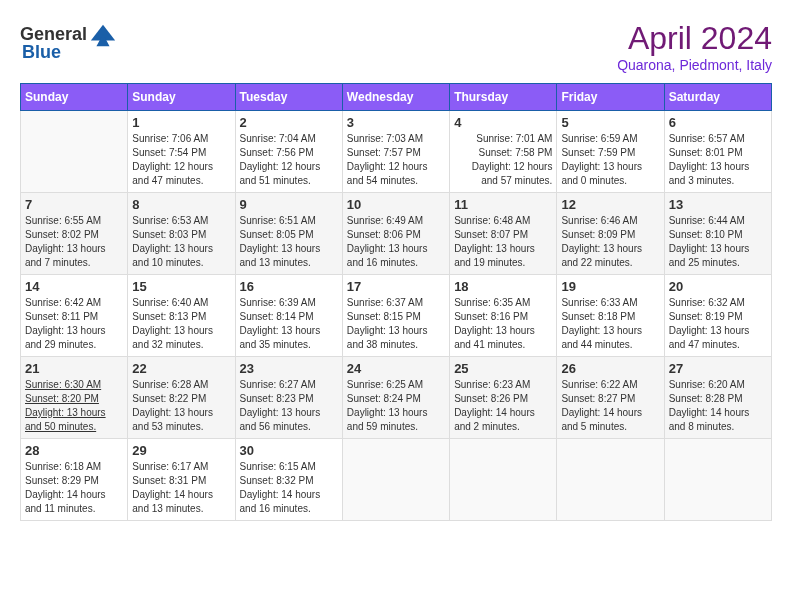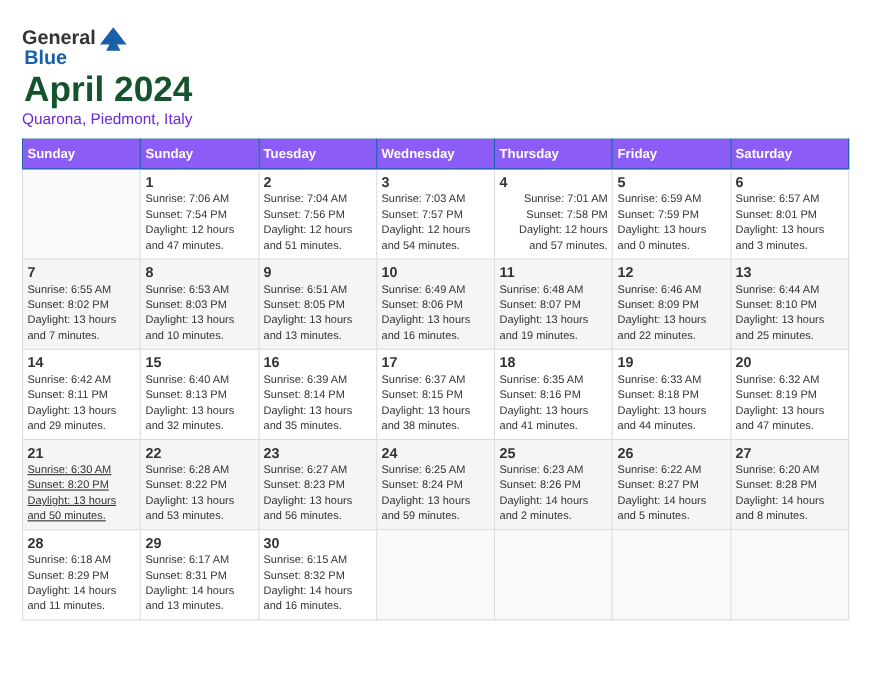--- a/index.html
+++ b/index.html
@@ -8,21 +8,20 @@
       background: #fff;
       width: 792px;
       min-height: 612px;
       padding: 20px;
     }
     .header {
       display: flex;
       justify-content: space-between;
       align-items: flex-start;
       margin-bottom: 10px;
-      flex-direction: column;
     }
     .logo {
       display: flex;
       align-items: center;
     }
     .logo-text-general {
       font-size: 18px;
       font-weight: bold;
       color: #333;
     }
@@ -34,22 +33,22 @@
     .logo-icon {
       width: 28px;
       height: 28px;
       margin-left: 2px;
     }
     .title-section {
       text-align: right;
     }
     .month-title {
       font-size: 32px;
-      font-weight: bold;
-      color: #14532d;
+      font-weight: normal;
+      color: #701a75;
     }
     .location {
       font-size: 14px;
       color: #6d28d9;
     }
     table {
       width: 100%;
       border-collapse: collapse;
       font-size: 11px;
     }

